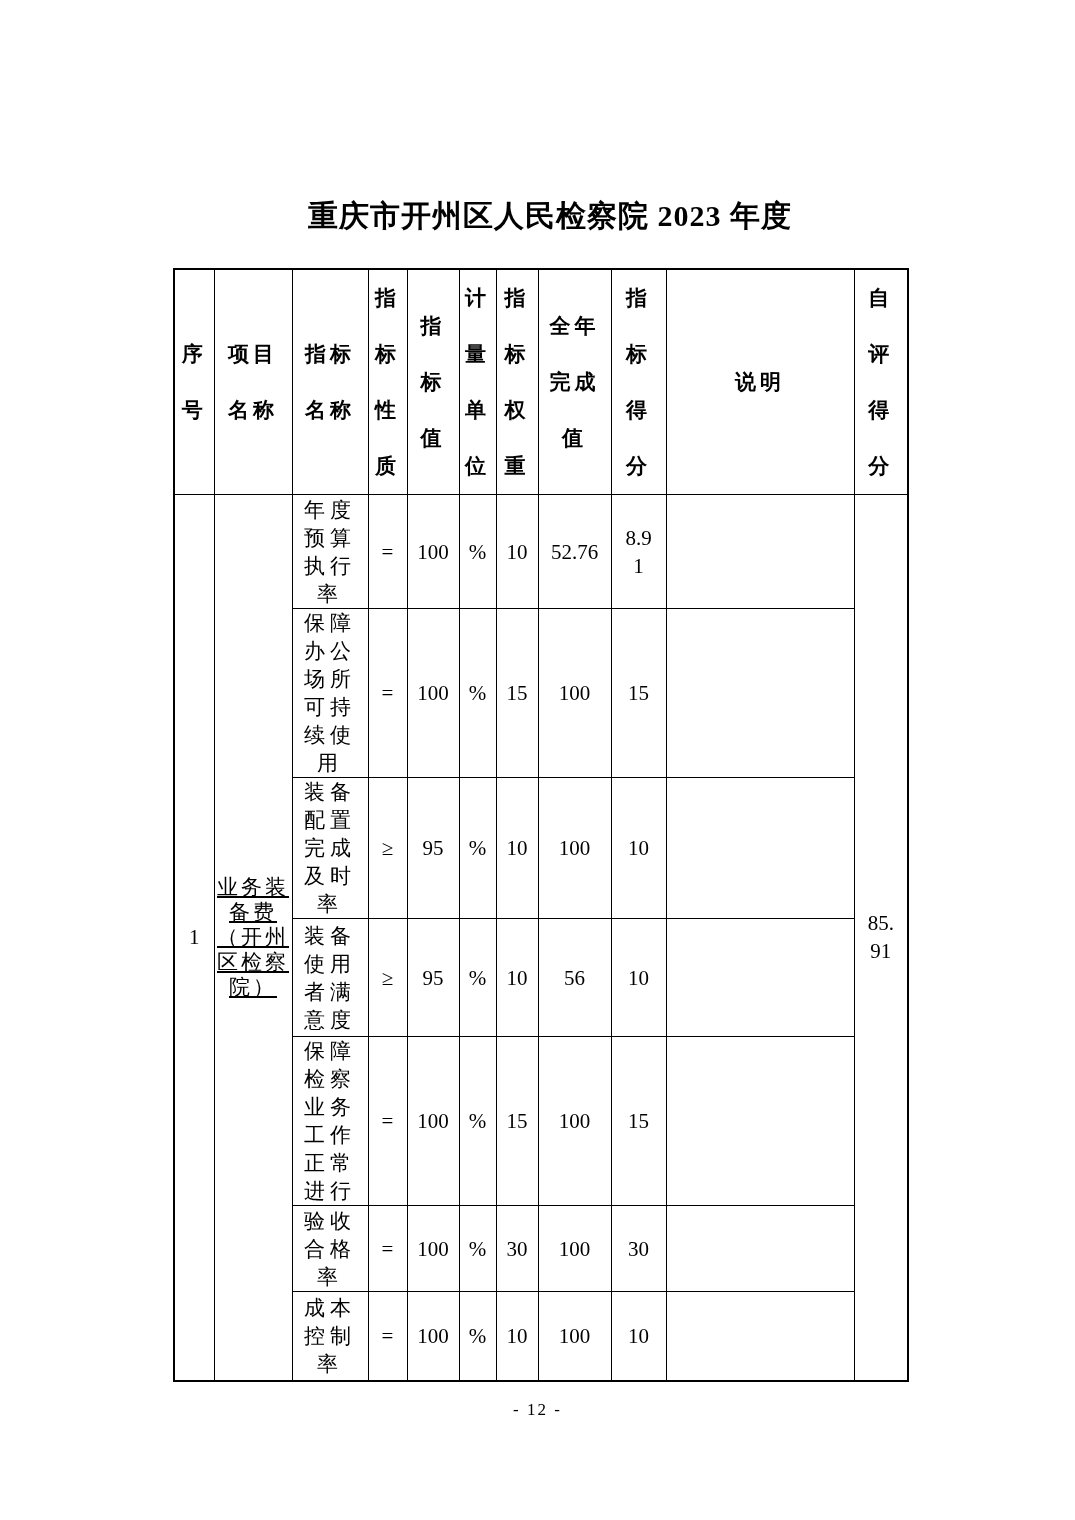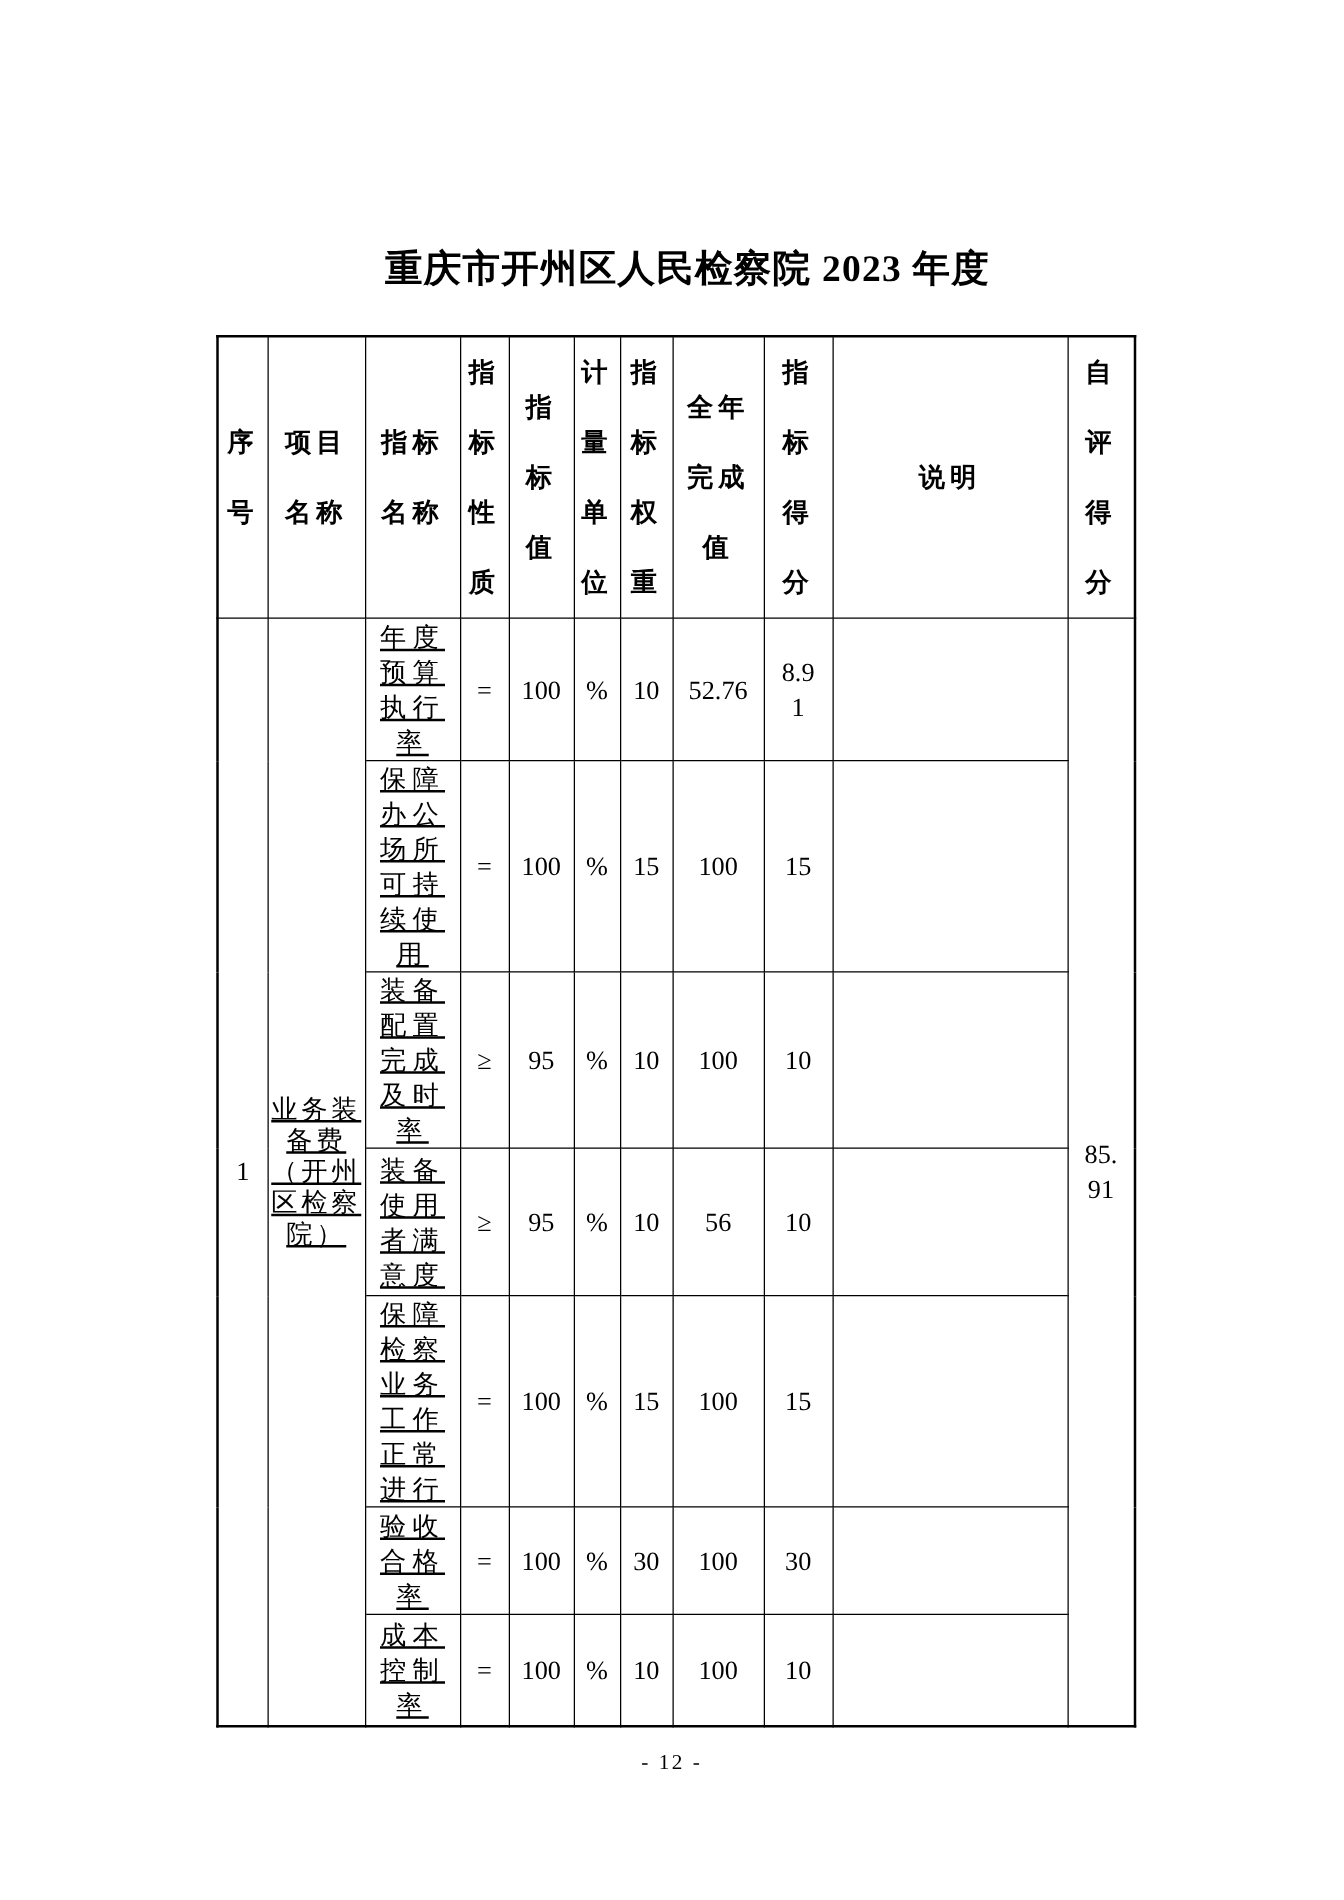--- a/index.html
+++ b/index.html
@@ -45,21 +45,20 @@
     font-weight: bold;
     line-height: 56px;
     letter-spacing: 4px;
   }
   .cell-num { line-height: 28px; letter-spacing: 0; }
   .cell-name {
     text-align: left;
     padding: 0 3px 0 7px;
     line-height: 28px;
     letter-spacing: 5px;
-    text-decoration: underline;
   }
   .cell-project {
     text-align: left;
     padding: 0 2px 0 6px;
     line-height: 25px;
     letter-spacing: 3px;
     text-decoration: underline;
   }
   .cell-note { line-height: 28px; }
   .cell-self { line-height: 28px; }

